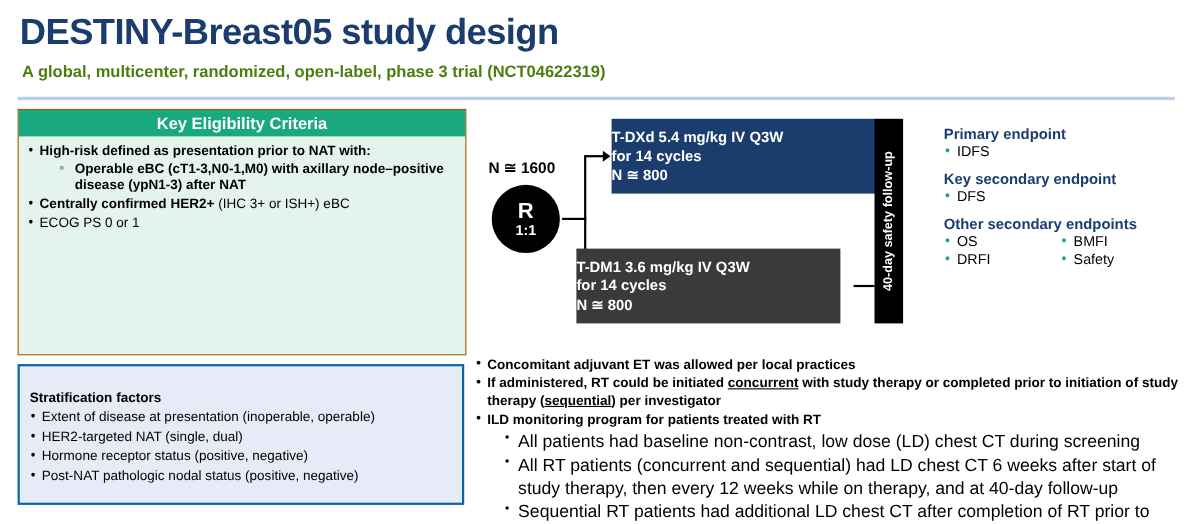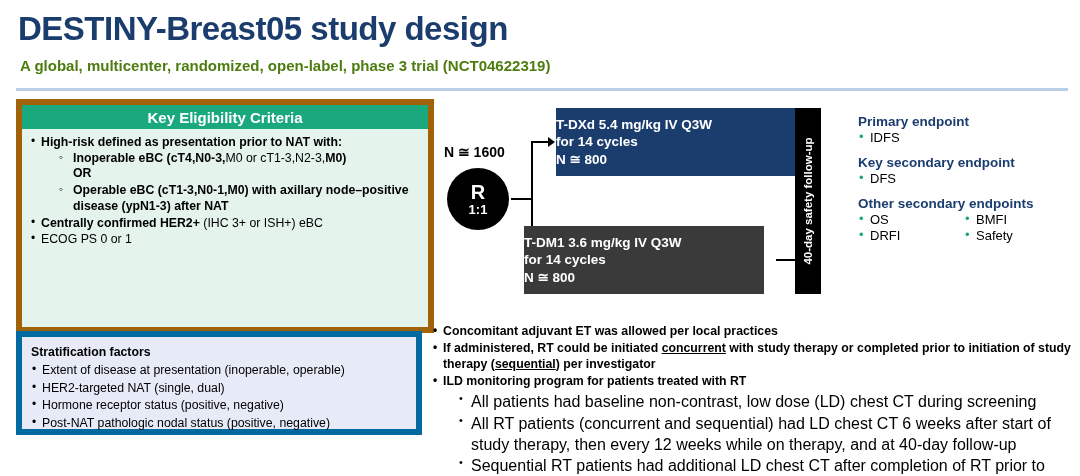--- a/index.html
+++ b/index.html
@@ -46,21 +46,21 @@
   }
 
   
   .elig-box {
     position: absolute;
     left: 16px;
     top: 99px;
     width: 406px;
     height: 222px;
     background: #e4f3ec;
-    border: 6px solid #a16207;
+    border: 1px solid #a16207;
   }
   .elig-header {
     height: 24px;
     background: #1aa87e;
     color: #ffffff;
     font-weight: bold;
     font-size: 15px;
     display: flex;
     align-items: center;
     justify-content: center;
@@ -106,24 +106,24 @@
   .b { font-weight: bold; }
   .u { text-decoration: underline; }
   sup { font-size: 8px; vertical-align: super; }
 
   
   .strat-box {
     position: absolute;
     left: 16px;
     top: 331px;
     width: 406px;
-    height: 104px;
+    height: 128px;
     background: #e7eaf7;
-    border: 6px solid #0369a1;
-    padding: 7px 9px;
+    border: 2px solid #0369a1;
+    padding: 20px 9px;
     box-sizing: border-box;
     font-size: 12.3px;
     line-height: 1.34;
   }
   .strat-title {
     font-weight: bold;
     margin-bottom: 2px;
   }
 
   
@@ -280,24 +280,20 @@
   <div class="subtitle">A global, multicenter, randomized, open-label, phase 3 trial (NCT04622319)</div>
   <div class="rule"></div>
 
   <div class="elig-box">
     <div class="elig-header">Key Eligibility Criteria</div>
     <div class="elig-body">
       <ul class="clean">
         <li>
           <span class="b">High-risk defined as presentation prior to NAT with:</span>
           <ul class="sub">
-            <li>
-              <span class="b">Inoperable eBC (cT4,N0-3,</span><span>M0 or cT1-3,N2-3,</span><span class="b">M0)</span>
-              <div class="b">OR</div>
-            </li>
             <li>
               <span class="b">Operable eBC (cT1-3,N0-1,</span><span class="b">M0) with axillary node–positive disease (ypN1-3) after NAT</span>
             </li>
           </ul>
         </li>
         <li>
           <span class="b">Centrally confirmed HER2+</span><span> (IHC 3+ or ISH+) eBC</span>
         </li>
         <li>ECOG PS 0 or 1</li>
       </ul>

